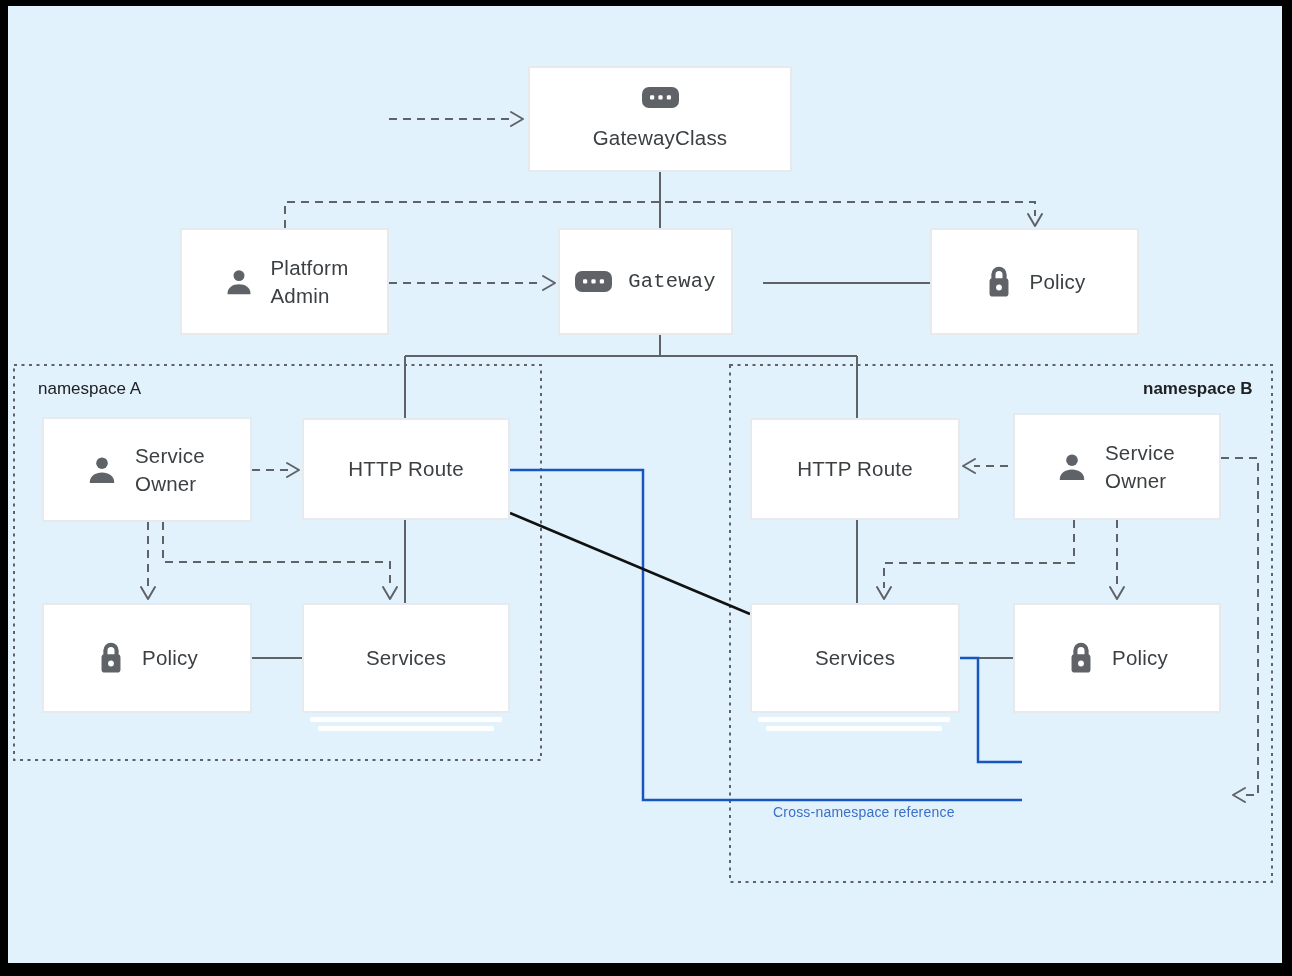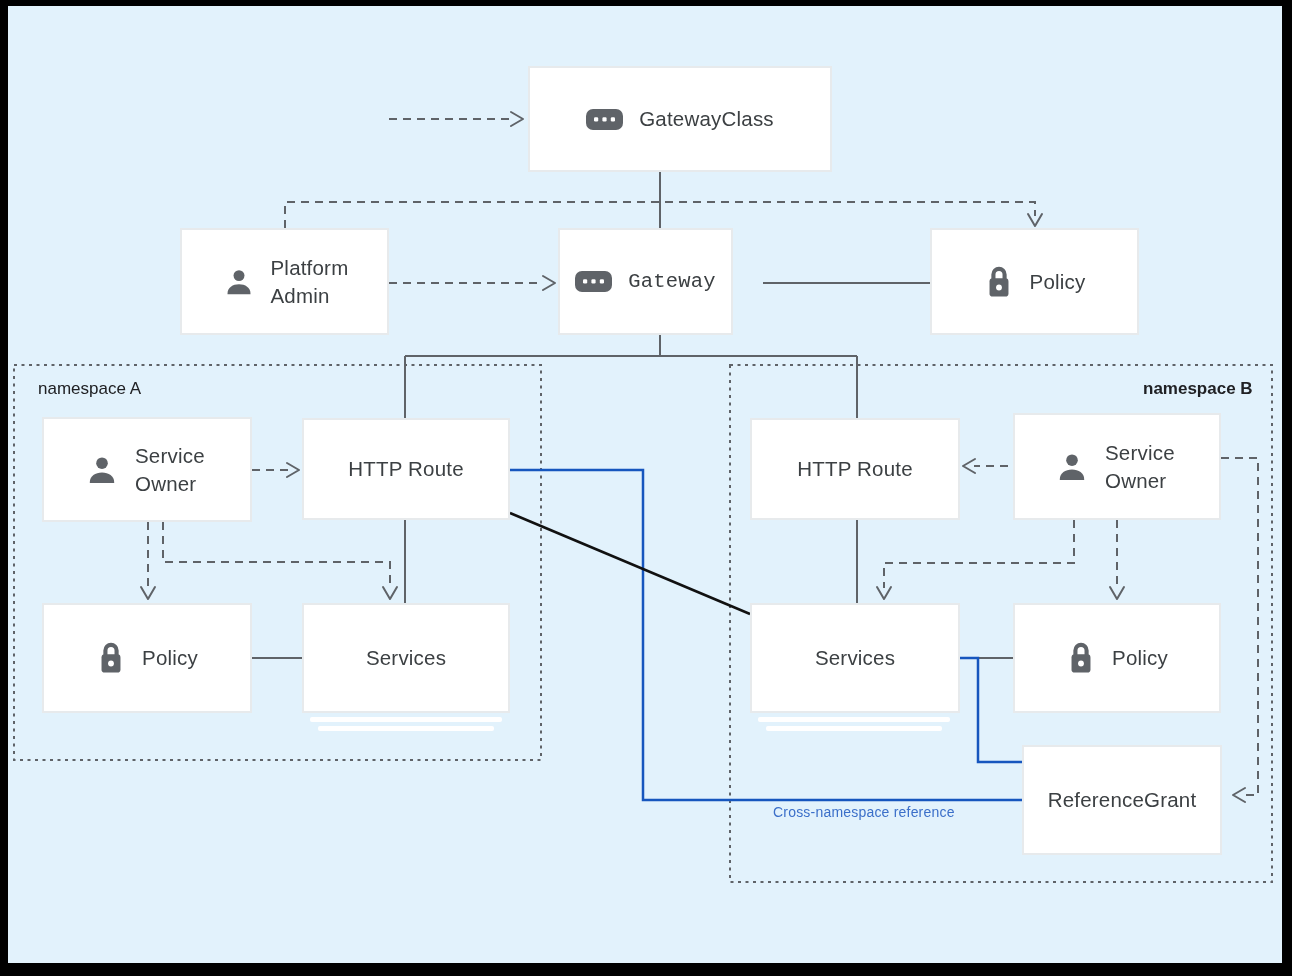--- a/index.html
+++ b/index.html
@@ -88,21 +88,21 @@
       <path d="M960,658 H978 V762 H1022"></path>
     </g>
 
     <path d="M510,513 L750,614" stroke="#111111" stroke-width="2.5" fill="none"></path>
   </svg>
 
   <div class="ns-label" style="left:38px;top:379px;">namespace A</div>
   <div class="ns-label" style="left:1143px;top:379px;font-weight:bold;">namespace B</div>
 
 
-  <div class="node" style="left:528px;top:66px;width:304px;height:106px;">
+  <div class="node" style="left:528px;top:66px;width:264px;height:106px;flex-direction:column;">
     <span class="icon">
       <svg width="37" height="21" viewBox="0 0 37 21">
         <rect width="37" height="21" rx="7" fill="#5F6368"></rect>
         <rect x="8" y="8.3" width="4.2" height="4.2" rx="1.2" fill="#fff"></rect>
         <rect x="16.4" y="8.3" width="4.2" height="4.2" rx="1.2" fill="#fff"></rect>
         <rect x="24.8" y="8.3" width="4.2" height="4.2" rx="1.2" fill="#fff"></rect>
       </svg>
     </span>
     <span class="label">GatewayClass</span>
   </div>
@@ -195,23 +195,20 @@
     <span class="icon">
       <svg width="30" height="34" viewBox="0 0 24 28">
         <path d="M12 1.5a6.3 6.3 0 0 1 6.3 6.3V12h-3.4V7.8a2.9 2.9 0 0 0-5.8 0V12H5.7V7.8A6.3 6.3 0 0 1 12 1.5z" fill="#5F6368"></path>
         <rect x="4.2" y="11" width="15.6" height="15" rx="2.6" fill="#5F6368"></rect>
         <circle cx="12" cy="18.5" r="2.4" fill="#fff"></circle>
       </svg>
     </span>
     <span class="label">Policy</span>
   </div>
 
-  <div class="node" style="left:1022px;top:745px;width:200px;height:110px;">
-    <span class="label">ReferenceGrant</span>
-  </div>
 
   <div class="annotation" style="left:757px;top:804px;">Cross-namespace reference</div>
 
   <div class="frame-bar frame-top"></div>
   <div class="frame-bar frame-left"></div>
   <div class="frame-bar frame-right"></div>
   <div class="frame-bar frame-bottom"></div>
 </div>
 
 </body></html>

